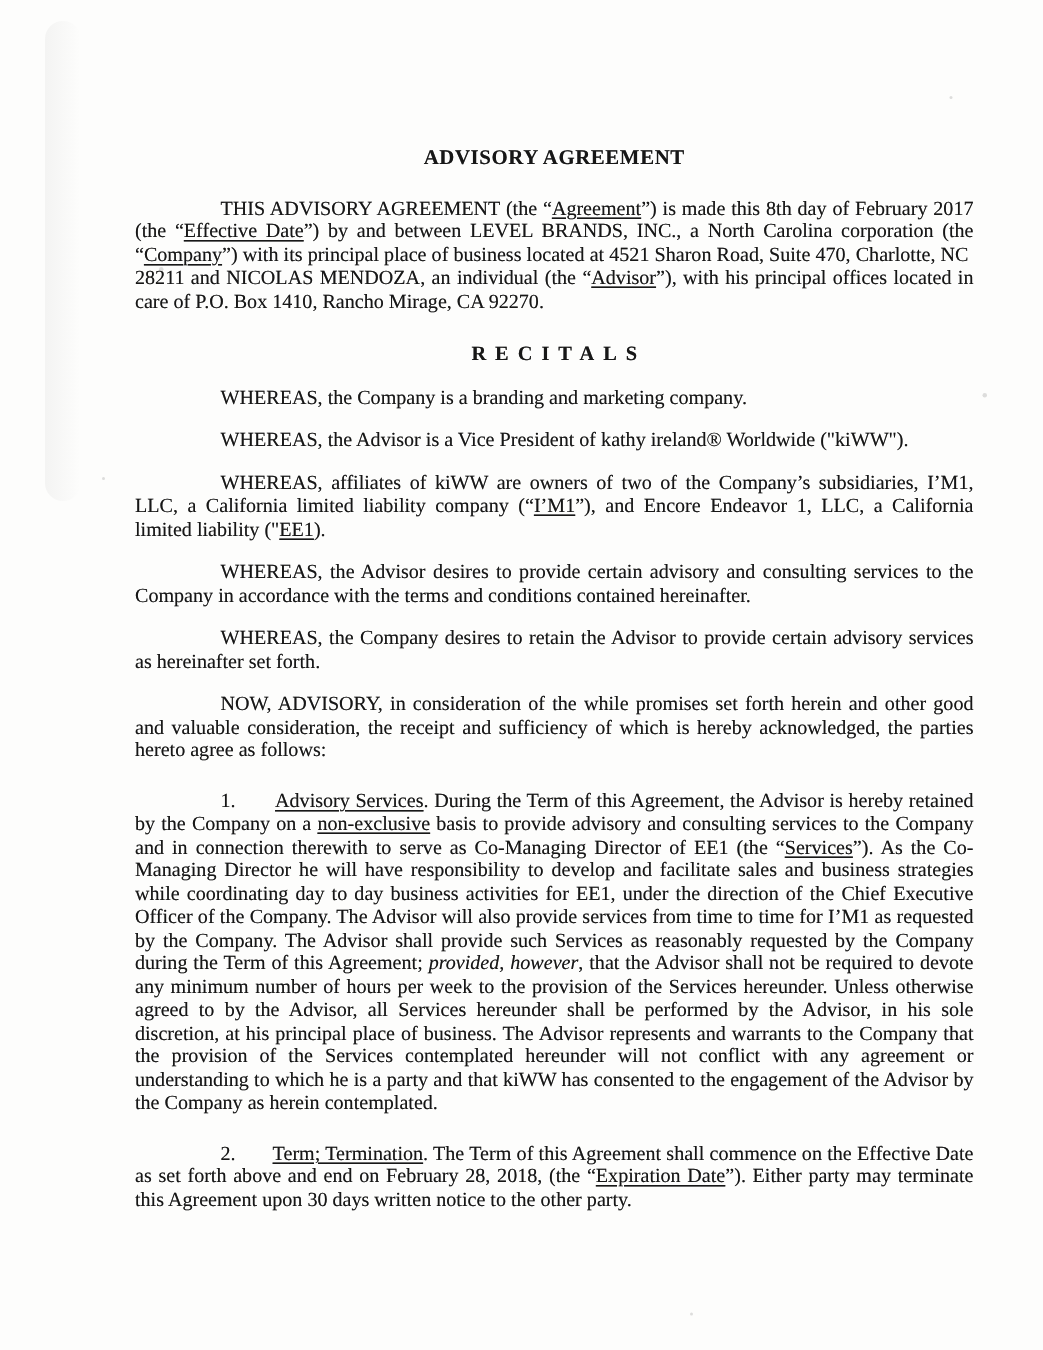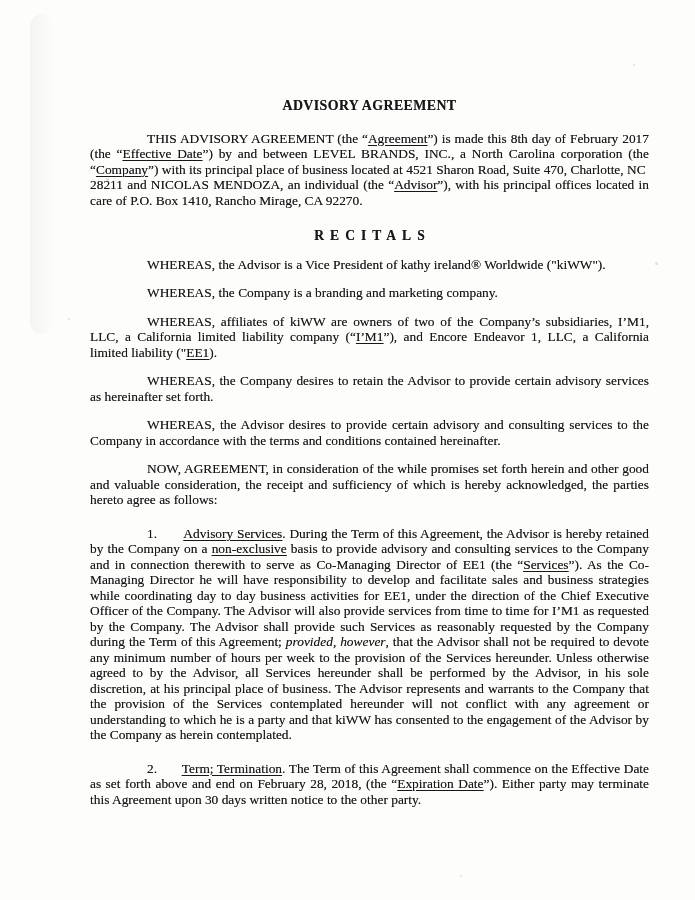--- a/index.html
+++ b/index.html
@@ -87,22 +87,22 @@
   <div class="speck s3"></div>
   <div class="speck s4"></div>
   <div class="speck s5"></div>
 
   <h1 class="doc-title">ADVISORY AGREEMENT</h1>
 
   <p class="para"><span class="b">THIS ADVISORY AGREEMENT</span><span> (the “</span><span class="b u">Agreement</span><span>”) is made this 8th day of February 2017 (the “</span><span class="b u">Effective Date</span><span>”) by and between </span><span class="b">LEVEL BRANDS, INC.,</span><span> a North Carolina corporation (the “</span><span class="b u">Company</span><span>”) with its principal place of business located at 4521 Sharon Road, Suite 470, Charlotte, NC&nbsp; 28211 and </span><span class="b">NICOLAS MENDOZA</span><span>, an individual (the “</span><span class="b u">Advisor</span><span>”), with his principal offices located in care of P.O. Box 1410, Rancho Mirage, CA 92270.</span></p>
 
   <h2 class="recitals">RECITALS</h2>
 
+  <p class="para"><span class="b">WHEREAS,</span><span> the Company is a branding and marketing company.</span></p>
   <p class="para"><span class="b">WHEREAS,</span><span> the Advisor is a Vice President of kathy ireland® Worldwide ("kiWW").</span></p>
-  <p class="para"><span class="b">WHEREAS,</span><span> the Company is a branding and marketing company.</span></p>
   <p class="para"><span class="b">WHEREAS,</span><span> affiliates of kiWW are owners of two of the Company’s subsidiaries, I’M1, LLC, a California limited liability company (“</span><span class="b u">I’M1</span><span>”), and Encore Endeavor 1, LLC, a California limited liability ("</span><span class="b u">EE1</span><span>).</span></p>
+  <p class="para"><span class="b">WHEREAS,</span><span> the Advisor desires to provide certain advisory and consulting services to the Company in accordance with the terms and conditions contained hereinafter.</span></p>
   <p class="para"><span class="b">WHEREAS,</span><span> the Company desires to retain the Advisor to provide certain advisory services as hereinafter set forth.</span></p>
-  <p class="para"><span class="b">WHEREAS,</span><span> the Advisor desires to provide certain advisory and consulting services to the Company in accordance with the terms and conditions contained hereinafter.</span></p>
-  <p class="para"><span class="b">NOW, AGREEMENT,</span><span> in consideration of the while promises set forth herein and other good and valuable consideration, the receipt and sufficiency of which is hereby acknowledged, the parties hereto agree as follows:</span></p>
+  <p class="para"><span class="b">NOW, ADVISORY,</span><span> in consideration of the while promises set forth herein and other good and valuable consideration, the receipt and sufficiency of which is hereby acknowledged, the parties hereto agree as follows:</span></p>
 
   <p class="para section"><span>1.&nbsp;&nbsp;&nbsp;&nbsp;&nbsp;&nbsp;&nbsp;</span><span class="b u">Advisory Services</span><span class="b">.</span><span>  During the Term of this Agreement, the Advisor is hereby retained by the Company on a </span><span class="u">non-exclusive</span><span> basis to provide advisory and consulting services to the Company and in connection therewith to serve as Co-Managing Director of EE1 (the “</span><span class="b u">Services</span><span>”).  As the Co-Managing Director he will have responsibility to develop and facilitate sales and business strategies while coordinating day to day business activities for EE1, under the direction of the Chief Executive Officer of the Company.  The Advisor will also provide services from time to time for I’M1 as requested by the Company.  The Advisor shall provide such Services as reasonably requested by the Company during the Term of this Agreement; </span><span class="i">provided, however</span><span>, that the Advisor shall not be required to devote any minimum number of hours per week to the provision of the Services hereunder. Unless otherwise agreed to by the Advisor, all Services hereunder shall be performed by the Advisor, in his sole discretion, at his principal place of business.  The Advisor represents and warrants to the Company that the provision of the Services contemplated hereunder will not conflict with any agreement or understanding to which he is a party and that kiWW has consented to the engagement of the Advisor by the Company as herein contemplated.</span></p>
   <p class="para section"><span>2.&nbsp;&nbsp;&nbsp;&nbsp;&nbsp;&nbsp;&nbsp;</span><span class="b u">Term; Termination</span><span class="b">.</span><span>  The Term of this Agreement shall commence on the Effective Date as set forth above and end on February 28, 2018, (the “</span><span class="b u">Expiration Date</span><span>”). Either party may terminate this Agreement upon 30 days written notice to the other party.</span></p>
 </div>
 
 </body></html>

